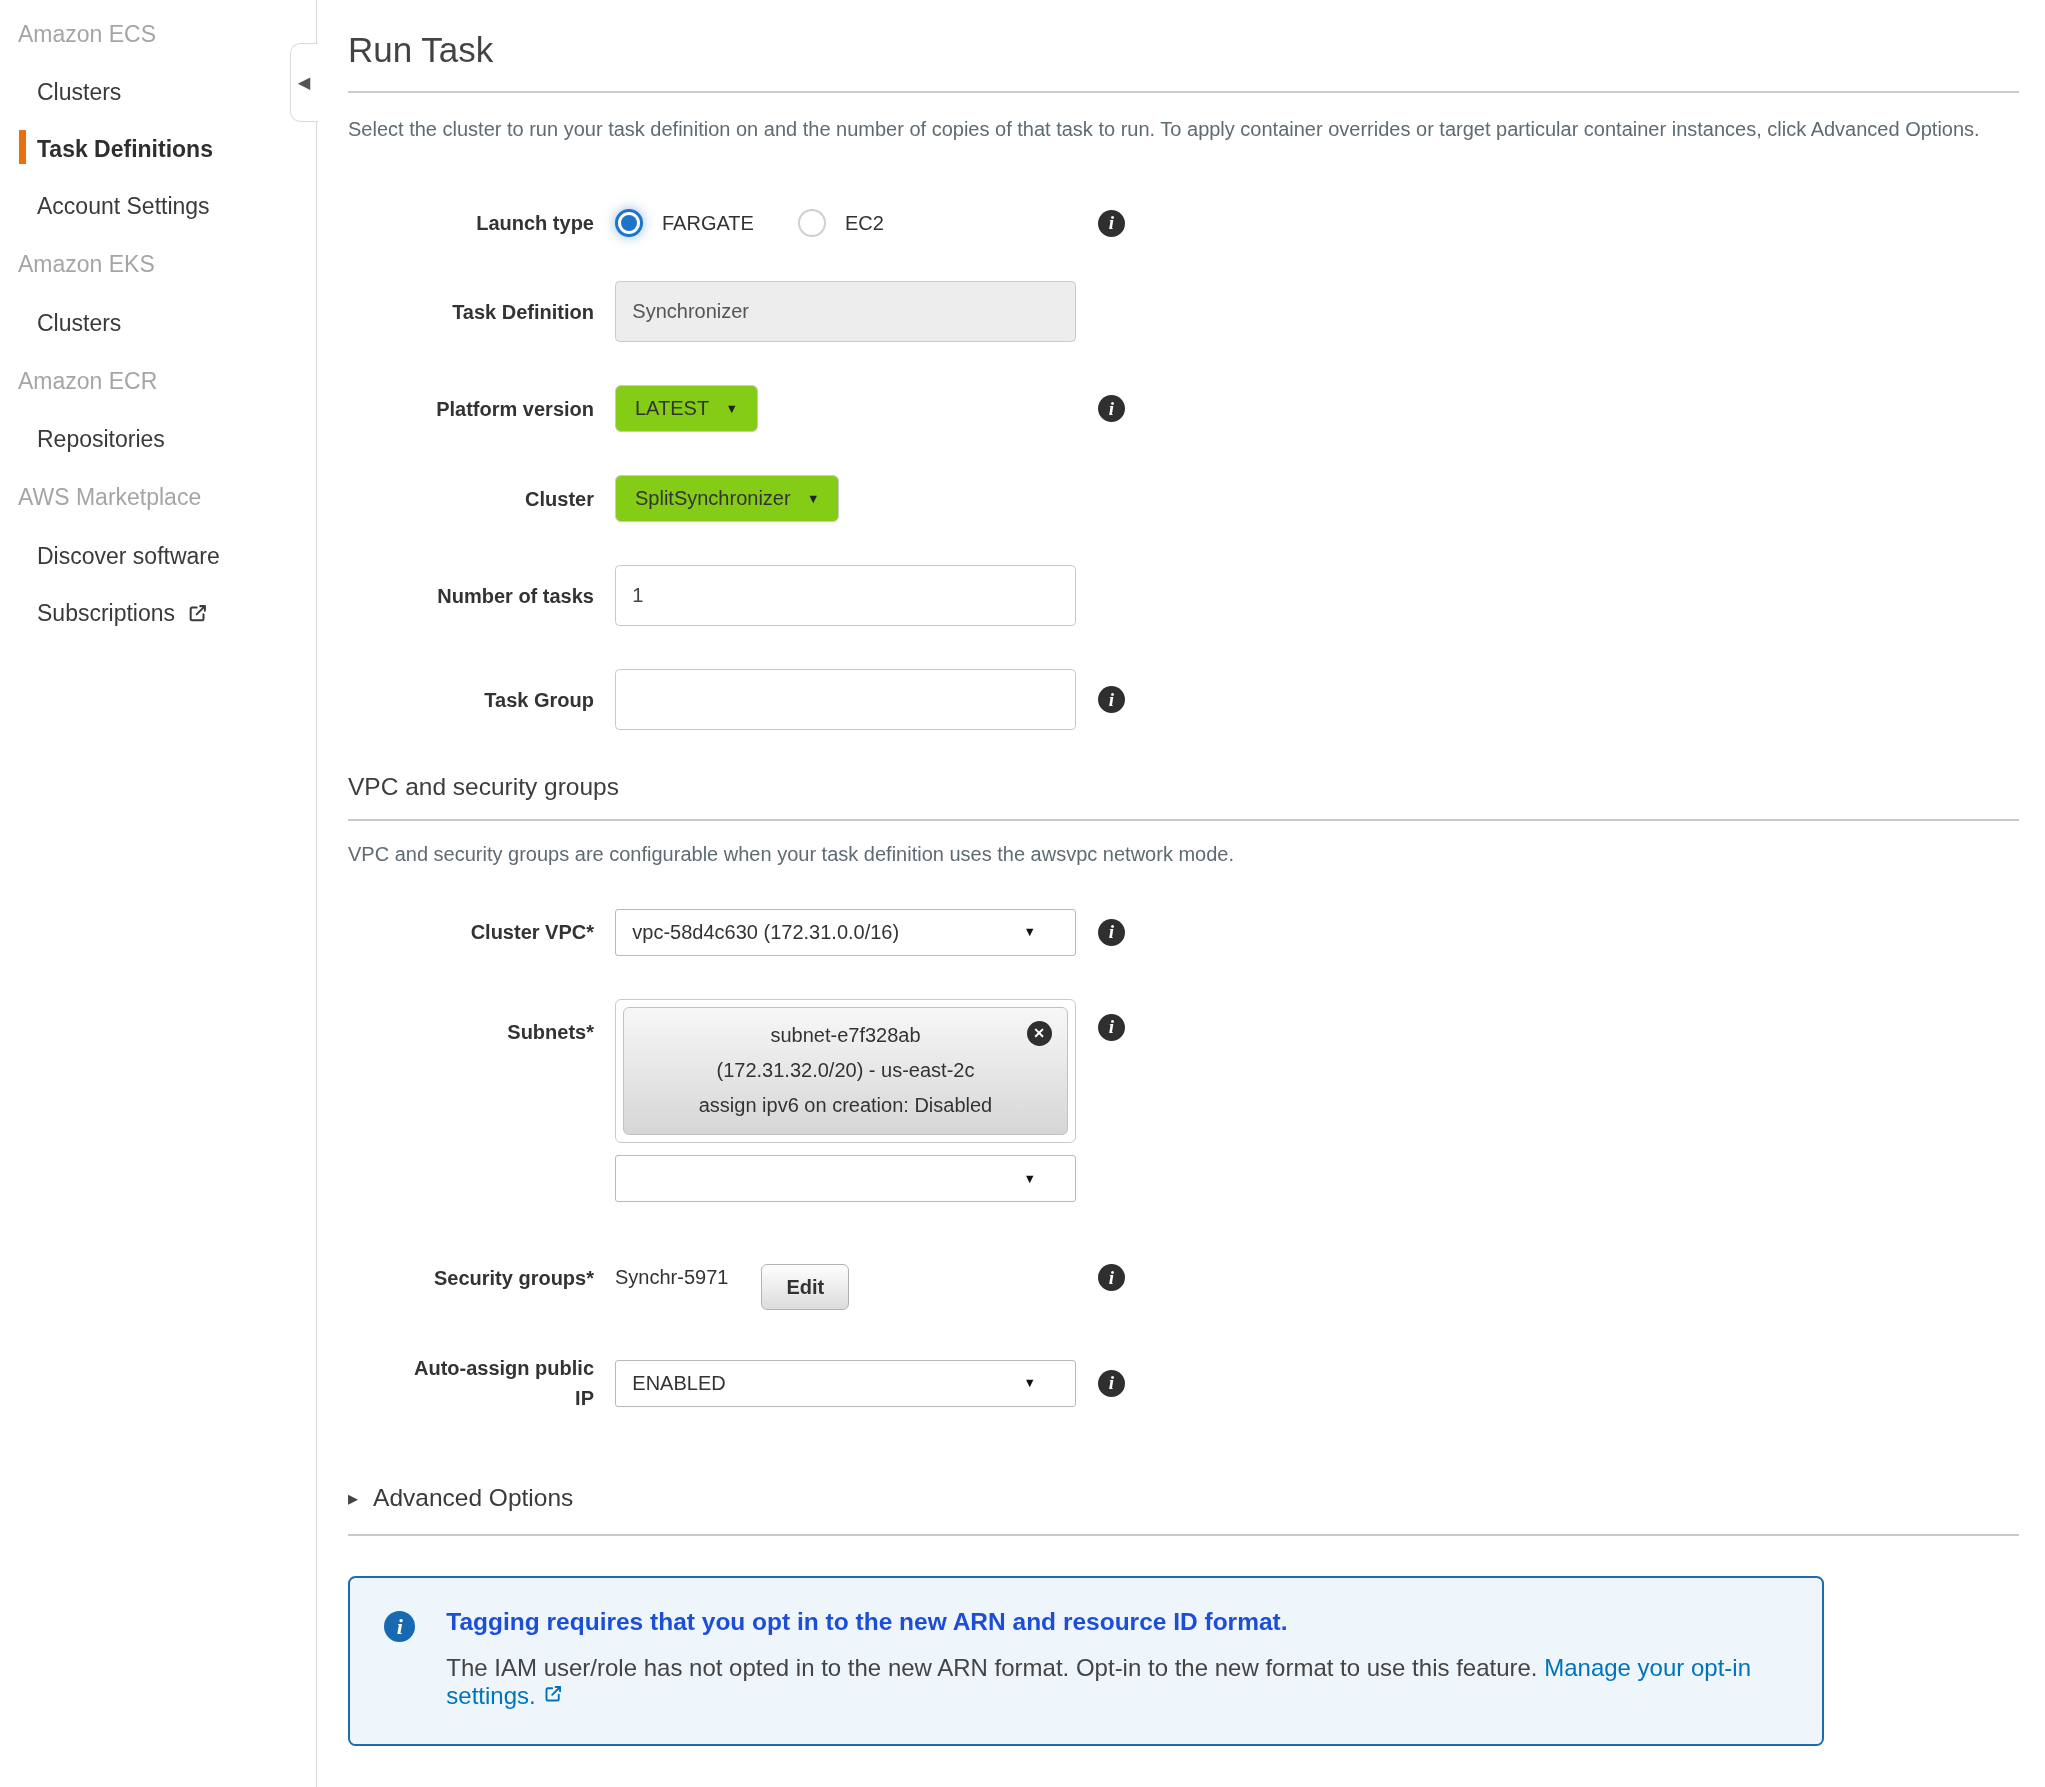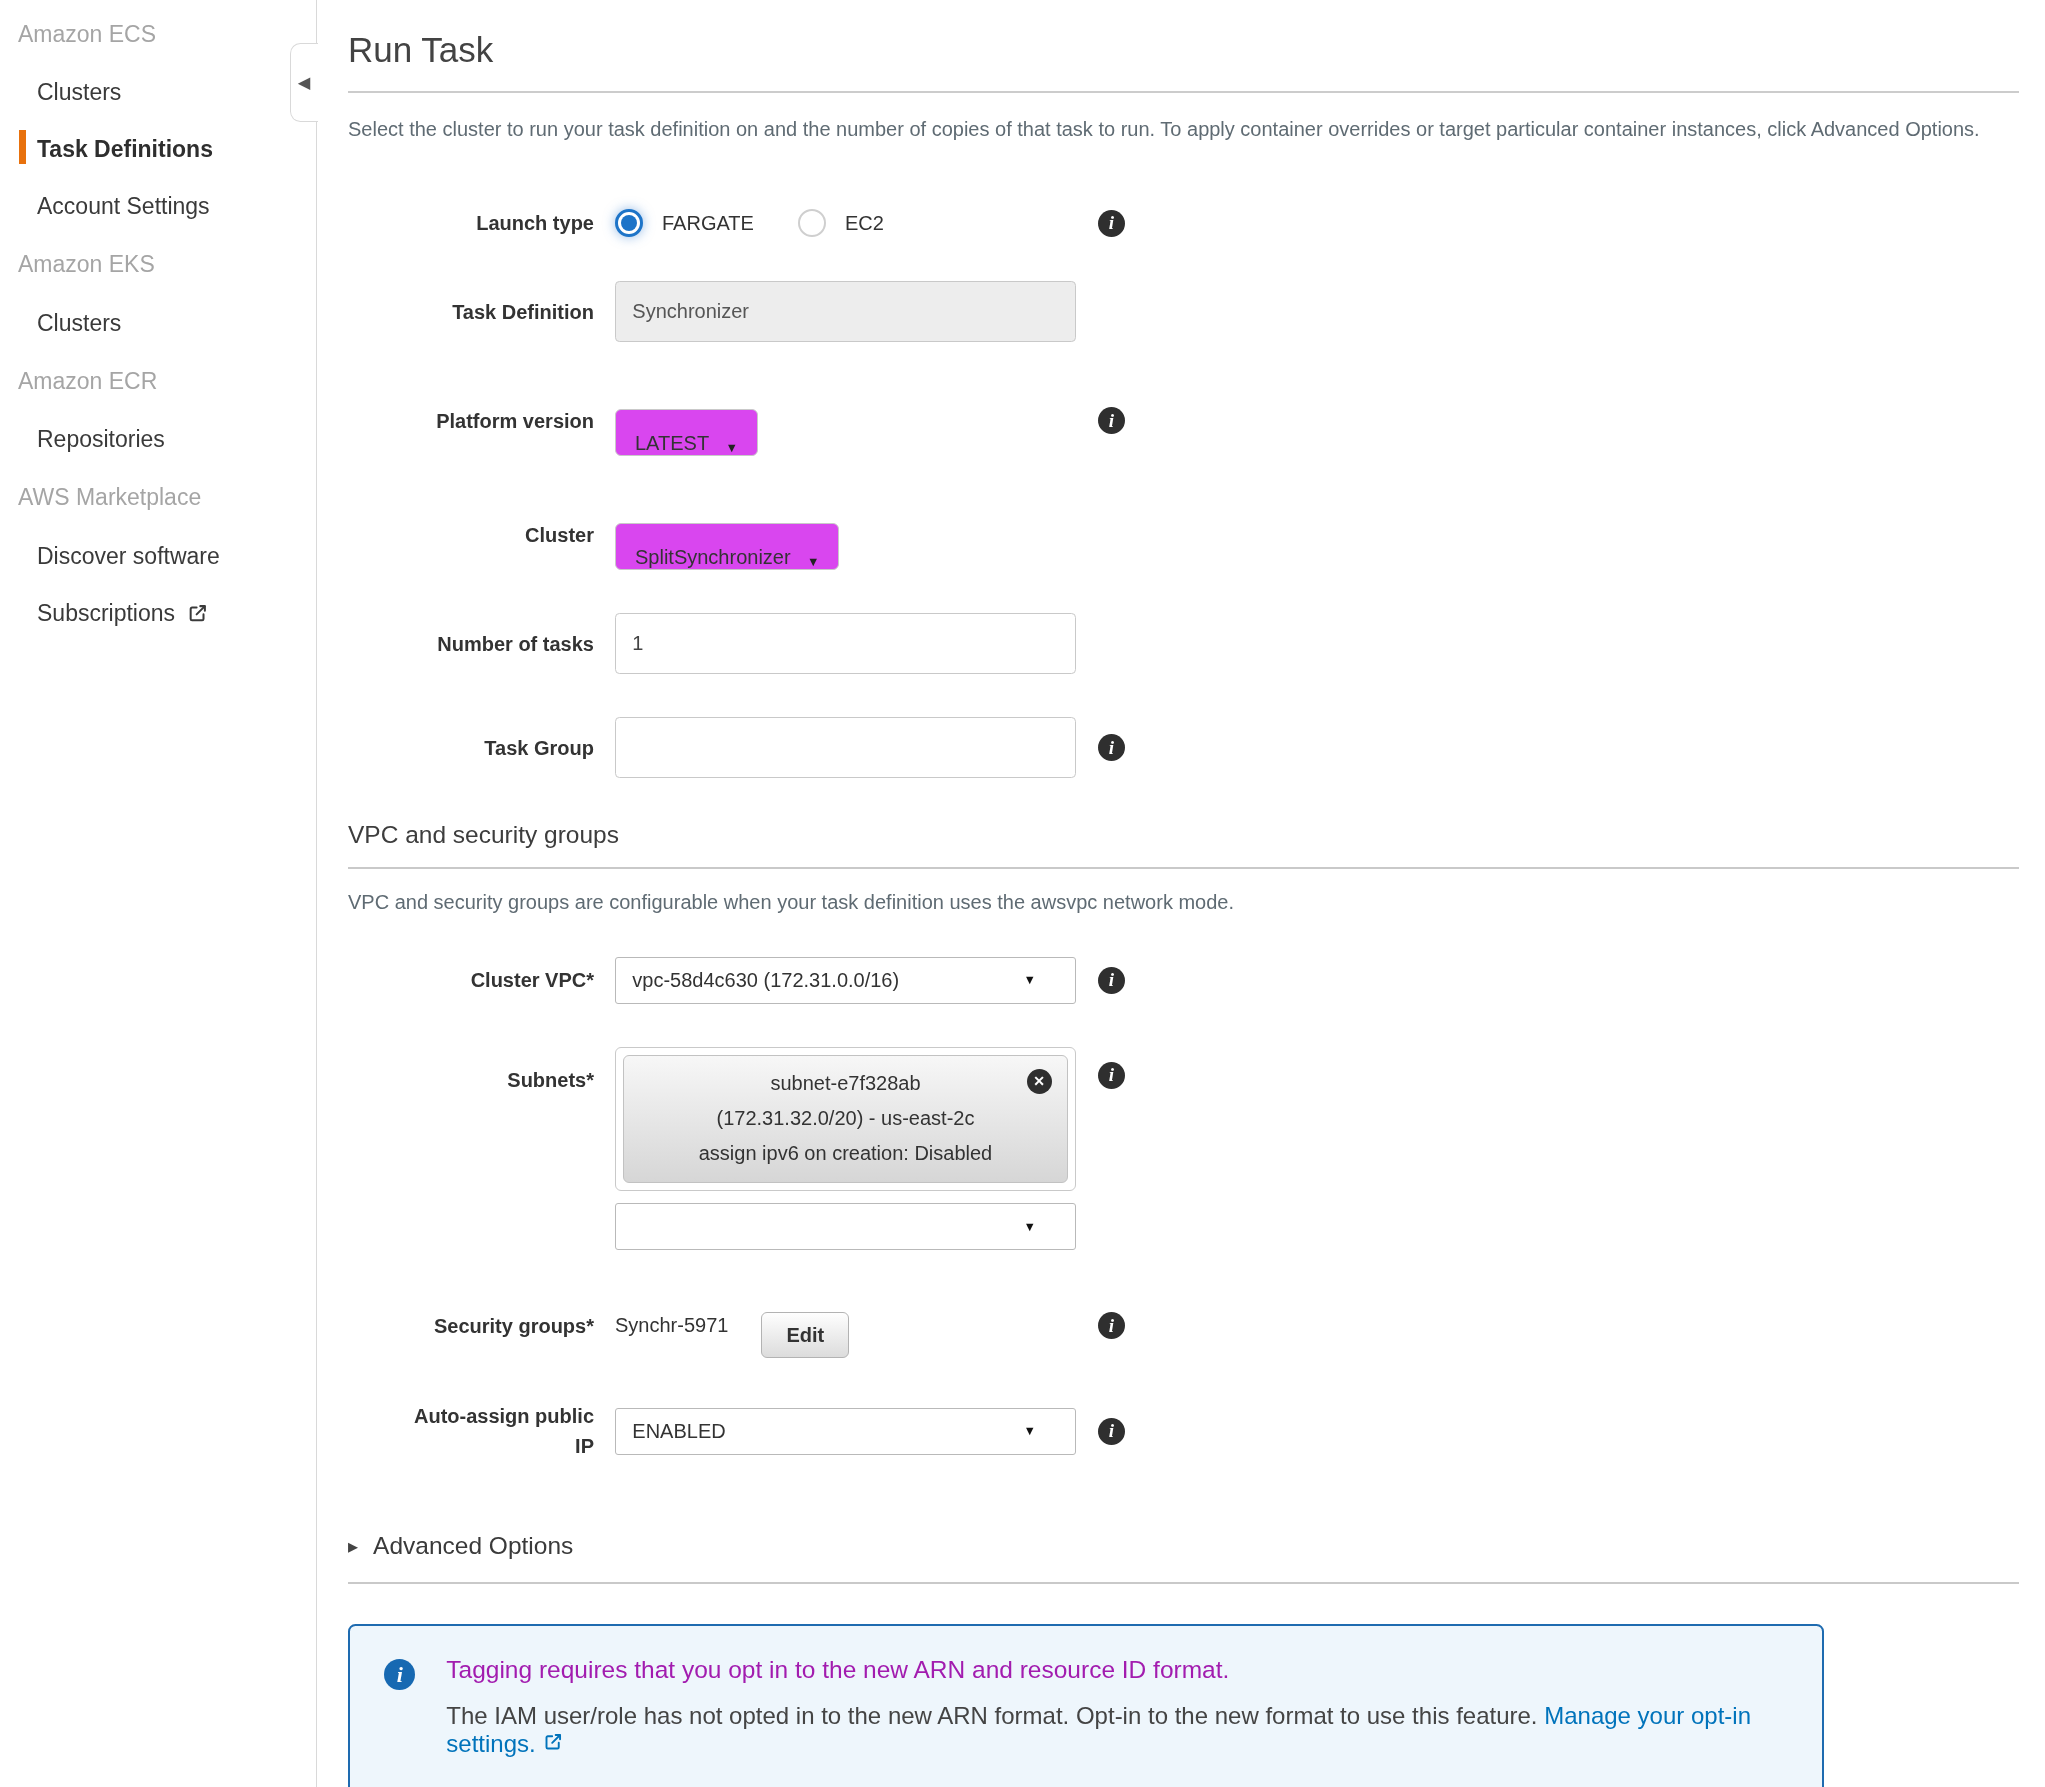--- a/index.html
+++ b/index.html
@@ -38,21 +38,21 @@
   .radio-option { display:flex; align-items:center; margin-right:44px; cursor:pointer; }
   .radio { width:28px; height:28px; border-radius:50%; position:relative; flex:none; background:#fff; }
   .radio.selected { border:3.7px solid #1d74c8; box-shadow:0 0 12px rgba(60,130,210,.55); }
   .radio.selected .radio-dot { position:absolute; left:3px; top:3px; right:3px; bottom:3px; border-radius:50%; background:#1d74c8; }
   .radio.unselected { border:2.2px solid #cfcfcf; }
   .radio-label { margin-left:19px; font-size:20px; color:#333; }
 
   .text-input { width:100%; height:61px; border:1.5px solid #c9c9c9; border-radius:4.4px; font-size:20px; color:#444; padding:0 16.3px; font-family:inherit; background:#fff; }
   .text-input:disabled { background:#ededed; color:#555; }
 
-  .dd-button { display:inline-flex; align-items:flex-end; height:47px; border:1.5px solid #c9c9c9; border-radius:6px; background:#d946ef; padding:0 19px; font-size:20px; color:#333; cursor:pointer;margin-top:24px; }
+  .dd-button { display:inline-flex; align-items:center; height:47px; border:1.5px solid #c9c9c9; border-radius:6px; background:#84cc16; padding:0 19px; font-size:20px; color:#333; cursor:pointer; }
   .dd-button .caret { font-size:12.6px; margin-left:16.3px; color:#222; }
 
   .select { height:47px; border:1.5px solid #b9b9b9; border-radius:3px; background:#fff; display:flex; align-items:center; padding:0 71px 0 16.3px; font-size:20px; color:#333; position:relative; cursor:pointer; }
   .select .caret { position:absolute; right:39px; font-size:12.6px; color:#111; }
 
   .subnet-box { border:1.5px solid #c9c9c9; border-radius:6px; padding:7.4px; background:#fff; }
   .subnet-chip { background:linear-gradient(#f7f7f7,#d6d6d6); border:1.5px solid #c2c2c2; border-radius:6px; padding:10.4px 16.3px; position:relative; font-size:20px; color:#333; line-height:35px;text-align:center; }
   .chip-close { position:absolute; top:13.3px; right:15px; width:25px; height:25px; border-radius:50%; background:#2f2f2f; color:#fff; display:flex; align-items:center; justify-content:center; font-size:14px; font-weight:bold; cursor:pointer; }
   .empty-select { margin-top:12px; }
 
@@ -65,21 +65,21 @@
   .section-divider { margin-top:18px; background:#c9c9c9; height:1.5px; }
   .section-desc { font-size:20px; color:#5f6b73; margin-top:22px; margin-bottom:43px; }
 
   .advanced { display:flex; align-items:center; margin-top:71px; font-size:24.5px; color:#3a3a3a; cursor:pointer; }
   .adv-caret { font-size:20px; color:#444; margin-right:15px; }
   .advanced-divider { margin-top:22px; background:#c9c9c9; height:2.2px; }
 
   
   .banner { margin-top:40px; width:1476px; border:2.2px solid #1e6bb0; border-radius:7.4px; background:#eef6fc; padding:30px 30px 34px 18px; display:flex; align-items:flex-start; }
   .banner-icon { width:31px; height:31px; flex:none; border-radius:50%; background:#1769b2; color:#fff; display:flex; align-items:center; justify-content:center; font-family:"Liberation Serif", serif; font-style:italic; font-weight:bold; font-size:22px; margin:3px 31px 0 16.3px; }
-  .banner-title { font-size:24.5px; color:#a21caf; }
+  .banner-title { font-size:24.5px; color:#1d4ed8;font-weight:bold; }
   .banner-body { font-size:24px; color:#444; margin-top:18px; }
   .banner-link { color:#0073bb; text-decoration:none; cursor:pointer; }
   .banner-link .ext-icon { color:#0073bb; margin-left:7.4px; }
 
   
   .footer-divider { margin-top:87px; background:#d6d6d6; height:1.5px; }
   .footer { display:flex; justify-content:flex-end; align-items:center; margin-top:34px; }
   .run-btn { background:linear-gradient(#3e8ed8,#2166ae); border:1.5px solid #1c5f9e; border-radius:7.4px; color:#fff; font-weight:bold; font-size:21.5px; padding:12.6px 28px; cursor:pointer; font-family:inherit; box-shadow:inset 0 1.5px 0 rgba(255,255,255,.3); text-shadow:0 -0.7px 0.7px rgba(0,0,0,.25); }
 </style>
 </head>

